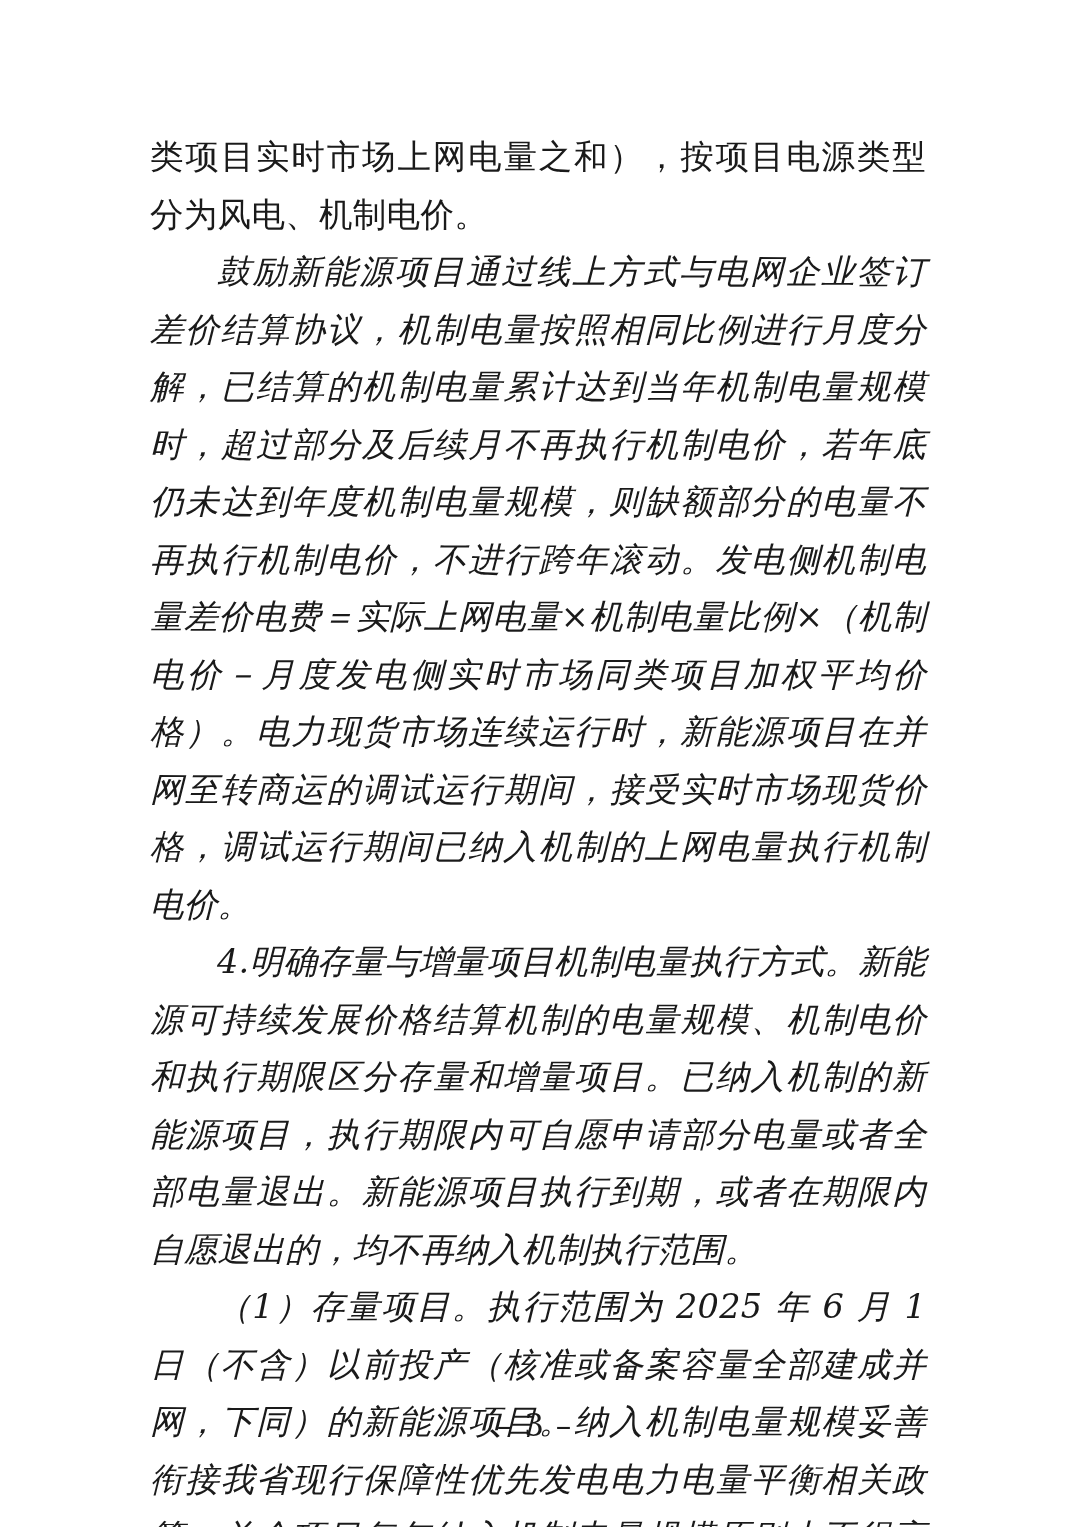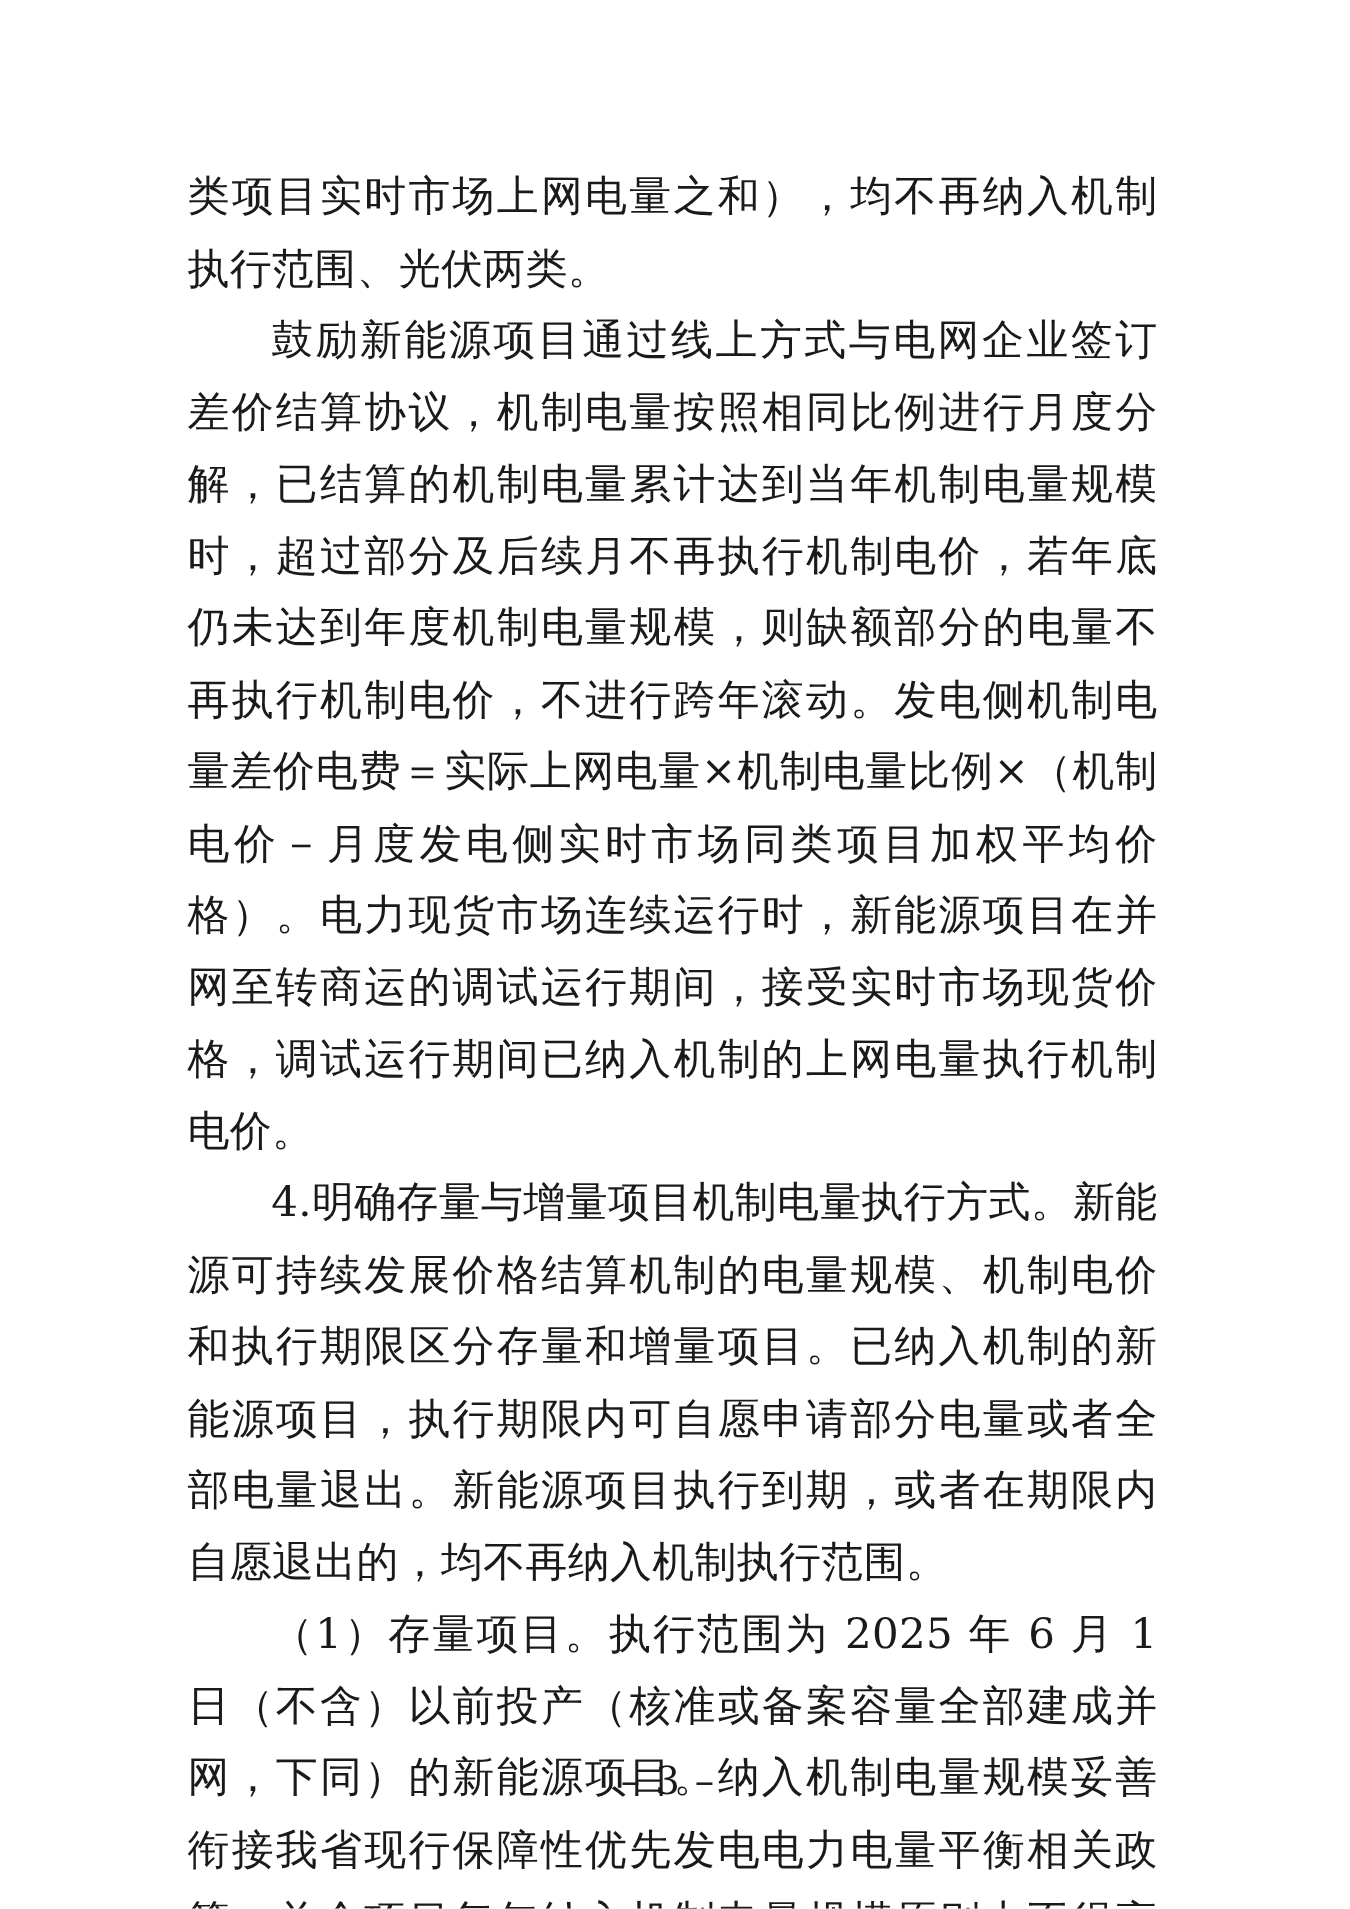--- a/index.html
+++ b/index.html
@@ -30,20 +30,21 @@
     color: #1a1a1a;
     text-align: justify;
     text-justify: inter-ideograph;
     letter-spacing: 0.3px;
     margin: 0;
     font-family: "DejaVu Serif", "Liberation Serif", serif;
     text-indent: 0;
   }
   .para.indent {
     text-indent: 67px;
+    font-style: italic;
   }
   .page-number {
     position: absolute;
     left: 0;
     right: 0;
     bottom: 84px;
     text-align: center;
     font-size: 31px;
     color: #1a1a1a;
     font-family: "DejaVu Serif", "Liberation Serif", serif;
@@ -54,21 +55,21 @@
     padding: 0 10px;
   }
 </style>
 </head>
 <body>
 
 <div class="page">
 
   <div class="content">
 
-    <p class="para">类项目实时市场上网电量之和），均不再纳入机制执行范围、光伏两类。</p>
+    <p class="para">类项目实时市场上网电量之和），按项目电源类型分为风电、机制电价。</p>
 
     <p class="para indent">鼓励新能源项目通过线上方式与电网企业签订差价结算协议，机制电量按照相同比例进行月度分解，已结算的机制电量累计达到当年机制电量规模时，超过部分及后续月不再执行机制电价，若年底仍未达到年度机制电量规模，则缺额部分的电量不再执行机制电价，不进行跨年滚动。发电侧机制电量差价电费＝实际上网电量×机制电量比例×（机制电价－月度发电侧实时市场同类项目加权平均价格）。电力现货市场连续运行时，新能源项目在并网至转商运的调试运行期间，接受实时市场现货价格，调试运行期间已纳入机制的上网电量执行机制电价。</p>
 
     <p class="para indent">4.明确存量与增量项目机制电量执行方式。新能源可持续发展价格结算机制的电量规模、机制电价和执行期限区分存量和增量项目。已纳入机制的新能源项目，执行期限内可自愿申请部分电量或者全部电量退出。新能源项目执行到期，或者在期限内自愿退出的，均不再纳入机制执行范围。</p>
 
     <p class="para indent">（1）存量项目。执行范围为 2025 年 6 月 1 日（不含）以前投产（核准或备案容量全部建成并网，下同）的新能源项目。纳入机制电量规模妥善衔接我省现行保障性优先发电电力电量平衡相关政策，单个项目每年纳入机制电量规模原则上不得高于上一年水平。机制电价为 0.3749 元/千瓦时。执行期限按各项目剩余全生命周期合理利用小时数对应月份与投产满 20 年对应月份较早者确定。</p>
 
   </div>
 
   <div class="page-number">

